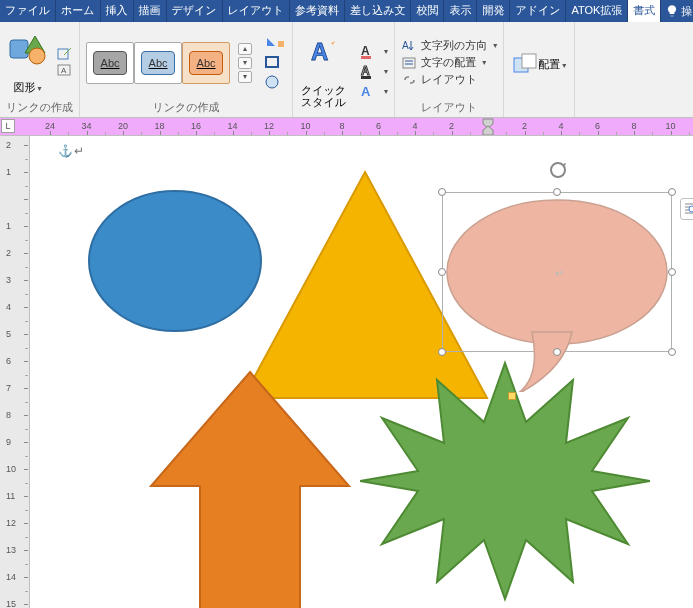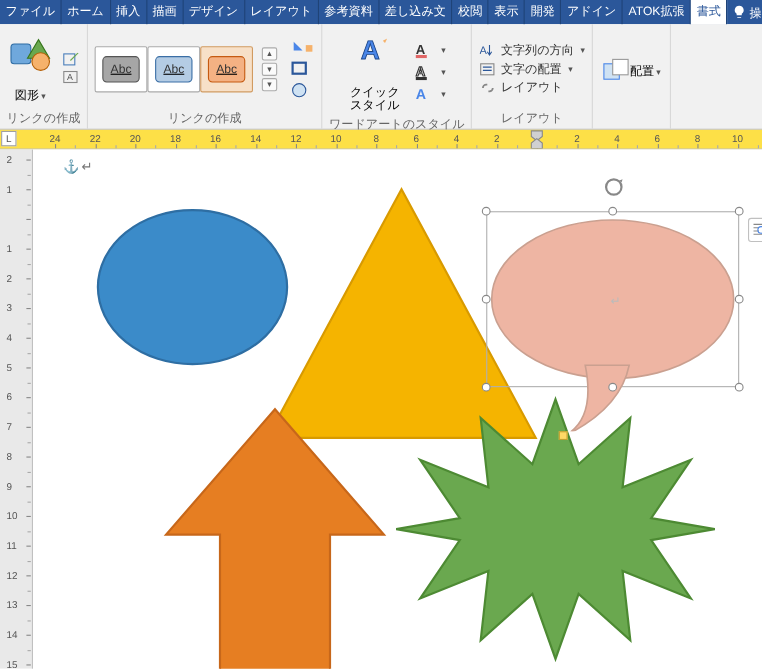--- a/index.html
+++ b/index.html
@@ -37,21 +37,21 @@
   .wa-ico { width:22px;height:18px;display:flex;align-items:center;justify-content:center;}
 
   .text-col { display:flex; flex-direction:column; gap:2px; font-size:11px; color:#333; }
   .text-row { display:flex; align-items:center; gap:4px; cursor:default;}
   .text-row .ico { width:16px; display:flex;justify-content:center;}
 
   .medium-btn { display:flex;flex-direction:row;align-items:center;font-size:11px;padding:2px;cursor:default;justify-content:center;}
   .medium-btn .icon-area{height:26px;display:flex;align-items:center;}
 
   
-  .rulerstrip { height:18px; background:#fde047; border-bottom:1px solid #c0c0c0; position:relative; font-size:9px; color:#555; overflow:hidden;}
+  .rulerstrip { height:18px; background:#f0abfc; border-bottom:1px solid #c0c0c0; position:relative; font-size:9px; color:#555; overflow:hidden;}
   .hruler { position:absolute; left:30px; right:0; top:0; height:18px;}
   .hruler-indent { position:absolute; top:0; }
   .hruler-indent svg { display:block; }
 
   .workarea { position:relative; height: calc(608px - 22px - 96px - 18px); background:#fff; }
   .corner-l { position:absolute; left:1px; top:-17px; width:14px; height:14px; border:1px solid #a0a0a0; background:#fff; font-size:9px; display:flex;align-items:center;justify-content:center;color:#555;}
   .vruler { position:absolute; left:0; top:0; width:30px; bottom:0; background:#e9e9e9; border-right:1px solid #c0c0c0;}
   .page { position:absolute; left:30px; top:0px; right:0; bottom:0; background:#fff;}
 
   
@@ -185,21 +185,20 @@
         <div class="wa-row">
             <div class="wa-ico">
               <svg width="20" height="16">
                 <text x="2" y="13" font-size="13" font-weight="bold" fill="#4a86e8">A</text>
               </svg>
             </div>
             <span class="drop-caret">▾</span>
           </div>
       </div>
     </div>
-    <div class="group-label">ワードアートのスタイル</div>
   </div>
 
   <div class="group">
     <div class="group-content">
       <div class="text-col">
         <div class="text-row">
           <span class="ico">
               <svg width="14" height="14">
                 <text x="0" y="10" font-size="10" fill="#2b579a">A</text>
                 <path d="M9 2 v9 M7 8 l2 3 l2 -3" stroke="#2b579a" fill="none"></path>
@@ -247,21 +246,21 @@
     <div class="group-label">&nbsp;</div>
   </div>
 
 </div>
 
 <div class="rulerstrip">
   <div class="hruler" id="hruler">
       <div style="position: absolute; top: 3px; left: 20px; transform: translateX(-50%);">24</div>
       <div style="position: absolute; top: 13px; left: 20px; width: 1px; height: 4px; background: rgb(136, 136, 136);"></div>
       <div style="position: absolute; top: 14px; left: 38.25px; width: 1px; height: 3px; background: rgb(170, 170, 170);"></div>
-      <div style="position: absolute; top: 3px; left: 56.5px; transform: translateX(-50%);">22</div>
+      <div style="position: absolute; top: 3px; left: 56.5px; transform: translateX(-50%);">34</div>
       <div style="position: absolute; top: 13px; left: 56.5px; width: 1px; height: 4px; background: rgb(136, 136, 136);"></div>
       <div style="position: absolute; top: 14px; left: 74.75px; width: 1px; height: 3px; background: rgb(170, 170, 170);"></div>
       <div style="position: absolute; top: 3px; left: 93px; transform: translateX(-50%);">20</div>
       <div style="position: absolute; top: 13px; left: 93px; width: 1px; height: 4px; background: rgb(136, 136, 136);"></div>
       <div style="position: absolute; top: 14px; left: 111.25px; width: 1px; height: 3px; background: rgb(170, 170, 170);"></div>
       <div style="position: absolute; top: 3px; left: 129.5px; transform: translateX(-50%);">18</div>
       <div style="position: absolute; top: 13px; left: 129.5px; width: 1px; height: 4px; background: rgb(136, 136, 136);"></div>
       <div style="position: absolute; top: 14px; left: 147.75px; width: 1px; height: 3px; background: rgb(170, 170, 170);"></div>
       <div style="position: absolute; top: 3px; left: 166px; transform: translateX(-50%);">16</div>
       <div style="position: absolute; top: 13px; left: 166px; width: 1px; height: 4px; background: rgb(136, 136, 136);"></div>

